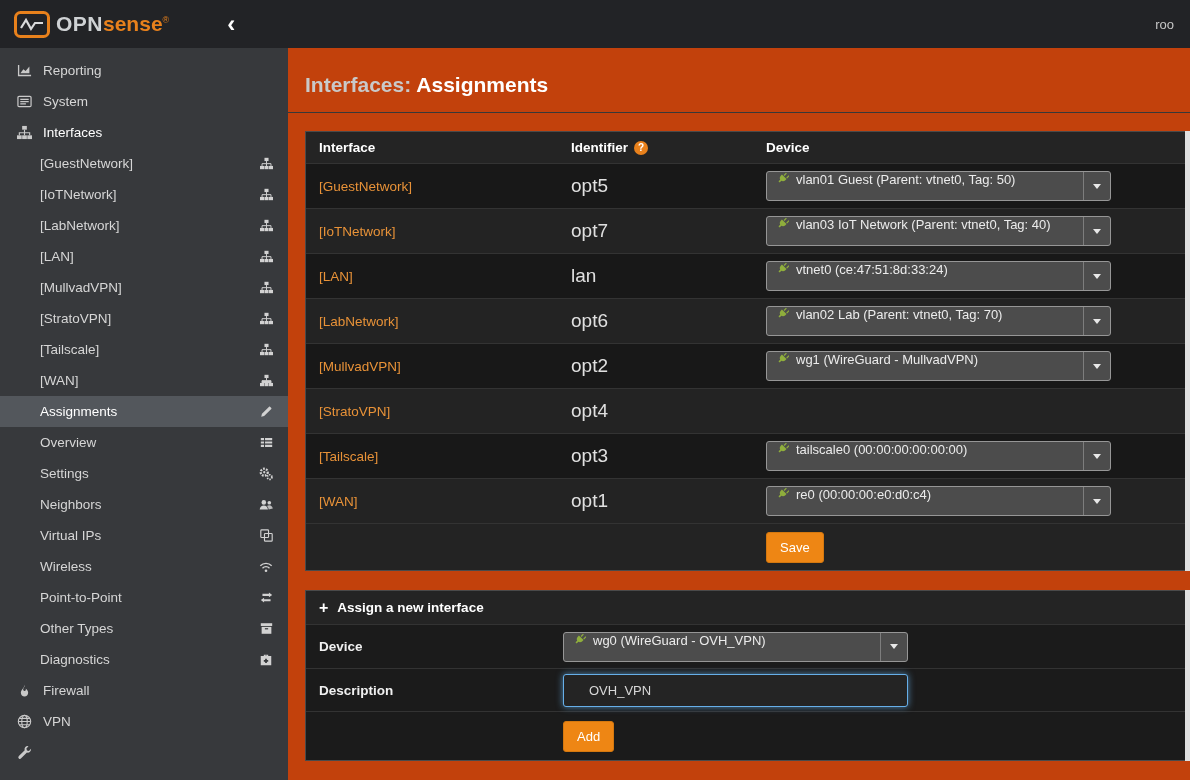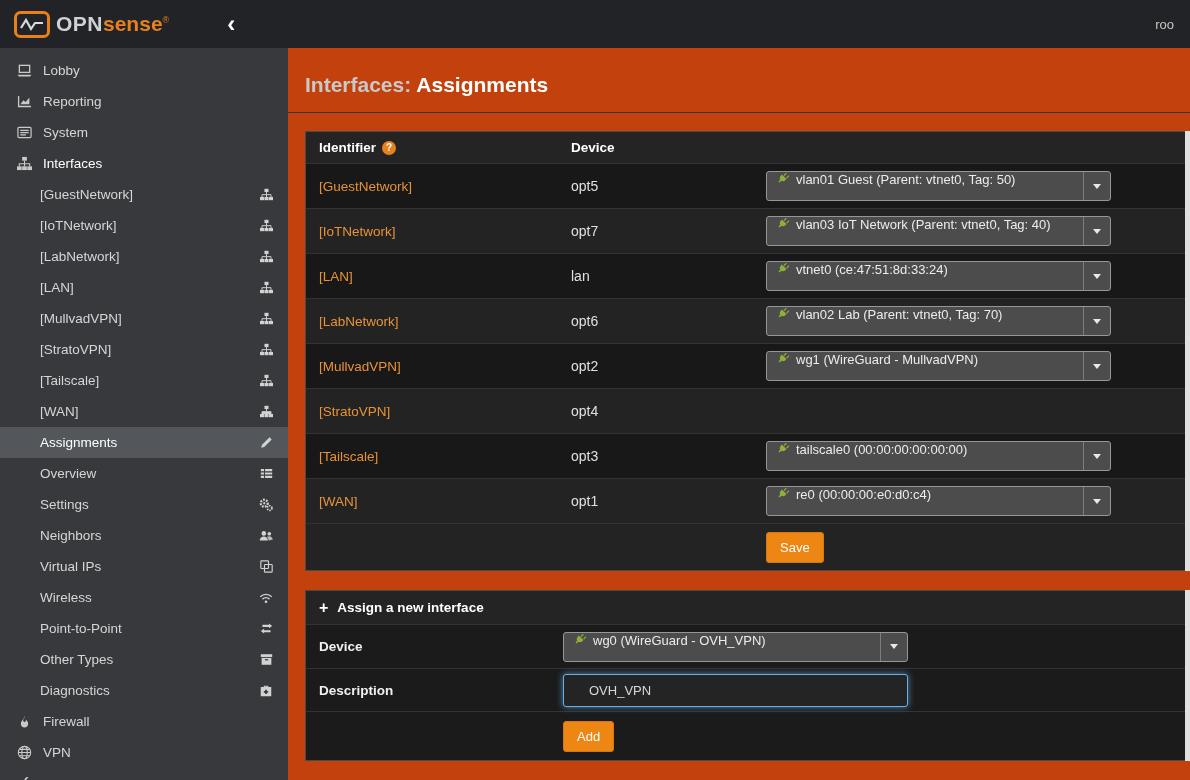--- a/index.html
+++ b/index.html
@@ -51,21 +51,21 @@
   .trow:first-child { border-top:none; }
   .thead { min-height:31px; background:#242424; color:#fff; font-weight:700;
     font-size:13.5px; }
   .trow.datarow:nth-child(even) { background:#181818; }
   .trow.datarow:nth-child(odd)  { background:#232323; }
   .hcell { display:flex; align-items:center; gap:6px; }
   .help { width:14px; height:14px; border-radius:50%; background:#e8811c; color:#fff;
     font-size:10px; font-weight:700; display:inline-flex; align-items:center;
     justify-content:center; cursor:pointer; }
   .ilink { color:#e89238; font-size:13.5px; text-decoration:none; cursor:pointer; }
-  .ident { color:#e0e0e0; font-size:14px; }
+  .ident { color:#e0e0e0; font-size:19px; }
 
   .select { width:345px; height:30px; background:#4c4c4c; border:1px solid #969696;
     border-radius:3px; display:flex; align-items:flex-start; padding-left:9px;
     cursor:pointer; gap:7px; }
   .sel-label { flex:1; color:#ececec; font-size:13px; white-space:nowrap; overflow:hidden; }
   .caret-box { flex:none; width:27px; height:100%; border-left:1px solid #7d7d7d;
     display:flex; align-items:center; justify-content:center; }
   .caret { width:0; height:0; border-left:4.5px solid transparent;
     border-right:4.5px solid transparent; border-top:5px solid #e8e8e8; }
   .plug { display:flex; flex:none; }
@@ -109,29 +109,20 @@
     <span class="collapse">‹</span>
     <span class="user">roo</span>
   </header>
 
   <div class="shell">
 
     <nav class="sidebar">
 
       <div class="mi">
         <span class="lic">
-            <svg width="15" height="15" viewBox="0 0 16 16">
-              <rect x="2.5" y="2.5" width="11" height="7.5" fill="none" stroke="currentColor" stroke-width="1.4"></rect>
-              <path fill="currentColor" d="M.5 12.5h15L14 14.5H2z"></path>
-            </svg>
-          </span>
-        <span class="lbl">Lobby</span>
-      </div>
-      <div class="mi">
-        <span class="lic">
             <svg width="15" height="15" viewBox="0 0 16 16" fill="currentColor">
               <path d="M1 14V2h1.4v10.6H15V14z"></path>
               <path d="M3.6 10.8l3.2-4.1 2.4 1.8 4-4.9v7.2z"></path>
             </svg>
           </span>
         <span class="lbl">Reporting</span>
       </div>
       <div class="mi">
         <span class="lic">
             <svg width="15" height="15" viewBox="0 0 16 16">
@@ -365,20 +356,21 @@
 
     <main class="main">
       <div class="page-head">
         <h1><span class="t1">Interfaces:</span> <span class="t2">Assignments</span></h1>
       </div>
 
       <div class="content">
 
         <section class="panel">
           <div class="trow thead">
+            <div>Interface</div>
             <div class="hcell">
                 <span>Identifier</span>
                 <span class="help">?</span>
               </div>
             <div>Device</div>
           </div>
 
           <div class="trow datarow">
             <div><a class="ilink">[GuestNetwork]</a></div>
             <div class="ident">opt5</div>

